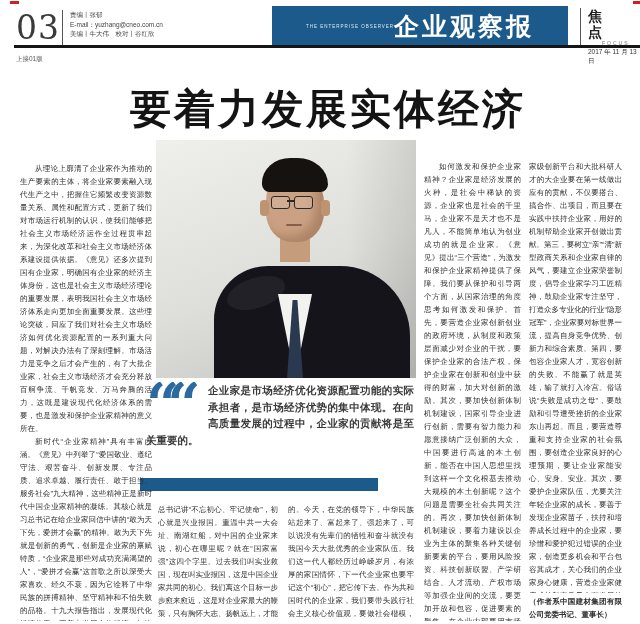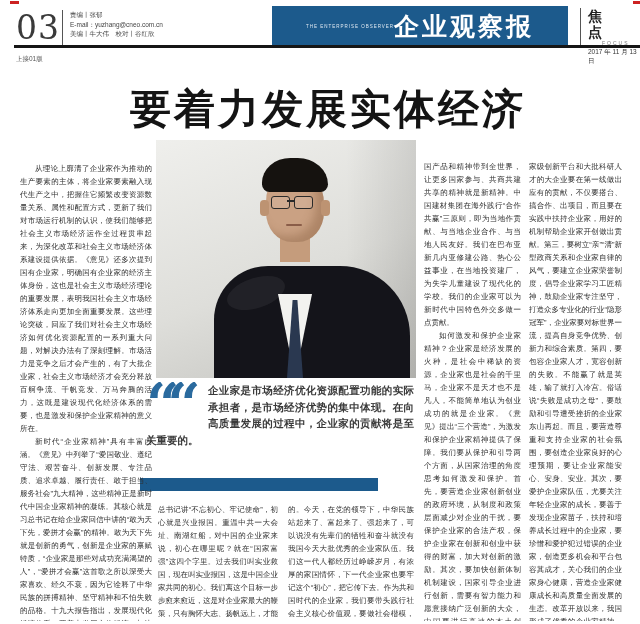--- a/index.html
+++ b/index.html
@@ -141,23 +141,23 @@
 
   <div class="col col2">
     <p class="cont">总书记讲“不忘初心、牢记使命”，初心就是兴业报国。重温中共一大会址、南湖红船，对中国的企业家来说，初心在哪里呢？就在“国家富强”这四个字里。过去我们叫实业救国，现在叫实业报国，这是中国企业家共同的初心。我们离这个目标一步步愈来愈近，这是对企业家最大的鞭策，只有胸怀大志、扬帆远上，才能造就伟大的企业。从鸦片战争后的“实业救国”，到新中国社会主义建设时期和改革开放的四十年，中国的几代企业家都怀揣着振兴中华这个初心而奋斗</p>
   </div>
 
   <div class="col col3">
     <p class="cont">的。今天，在党的领导下，中华民族站起来了、富起来了、强起来了，可以说没有先辈们的牺牲和奋斗就没有我国今天大批优秀的企业家队伍。我们这一代人都经历过峥嵘岁月，有浓厚的家国情怀，下一代企业家也要牢记这个“初心”，把它传下去。作为共和国时代的企业家，我们要带头践行社会主义核心价值观，要做社会楷模，诚信守法，爱国敬业，履行社会责任，多做公益事业。企业家精神的传播，企业回馈社会，进一步还会影响和增强民族自信心。我们现在乘着“一带一路”的东风走向全世界，更要把优良的中</p>
   </div>
 
   <div class="col col4">
-    <p class="cont">国产品和精神带到全世界，让更多国家参与、共商共建共享的精神就是新精神。中国建材集团在海外践行“合作共赢”三原则，即为当地作贡献、与当地企业合作、与当地人民友好。我们在巴布亚新几内亚修建公路、热心公益事业，在当地投资建厂，为失学儿童建设了现代化的学校。我们的企业家可以为新时代中国特色外交多做一点贡献。</p>
     <p>如何激发和保护企业家精神？企业家是经济发展的火种，是社会中稀缺的资源，企业家也是社会的千里马，企业家不是天才也不是凡人，不能简单地认为创业成功的就是企业家。《意见》提出“三个营造”，为激发和保护企业家精神提供了保障。我们要从保护和引导两个方面，从国家治理的角度思考如何激发和保护。首先，要营造企业家创新创业的政府环境，从制度和政策层面减少对企业的干扰，要保护企业家的合法产权，保护企业家在创新和创业中获得的财富，加大对创新的激励。其次，要加快创新体制机制建设，国家引导企业进行创新，需要有智力能力和愿意接纳广泛创新的大众，中国要进行高速的本土创新，能否在中国人思想里找到这样一个文化根基去推动大规模的本土创新呢？这个问题是需要全社会共同关注的。再次，要加快创新体制机制建设，要着力建设以企业为主体的聚集各种关键创新要素的平台，要用风险投资、科技创新联盟、产学研结合、人才流动、产权市场等加强企业间的交流，要更加开放和包容，促进要素的聚集。在企业内部要用市场化机制如员工持股、科技入股、管理人股等多种形式，确保企业家团队的稳定和动力不减。早期经济学界认为中小企业有创新优势，但我长年研究发现大企业是创新的主力。我认为，其实中小企业和大企业的创新之间是可以互补共荣的，像中国建材集团这样拥有众多国</p>
   </div>
 
   <div class="col col5">
     <div class="flow">
       <p class="cont">家级创新平台和大批科研人才的大企业要在第一线做出应有的贡献，不仅要搭台、搞合作、出项目，而且要在实践中扶持企业家，用好的机制帮助企业家开创做出贡献。第三，要树立“亲”“清”新型政商关系和企业家自律的风气，要建立企业家荣誉制度，倡导企业家学习工匠精神，鼓励企业家专注坚守，打造众多专业化的行业“隐形冠军”，企业家要对标世界一流，提高自身竞争优势、创新力和综合素质。第四，要包容企业家人才，宽容创新的失败。不能赢了就是英雄，输了就打入冷宫。俗话说“失败是成功之母”，要鼓励和引导遭受挫折的企业家东山再起。而且，要营造尊重和支持企业家的社会氛围，要创造企业家良好的心理预期，要让企业家能安心、安身、安业。其次，要爱护企业家队伍，尤要关注年轻企业家的成长，要善于发现企业家苗子，扶持和培养成长过程中的企业家，要珍惜和爱护犯过错误的企业家，创造更多机会和平台包容其成才，关心我们的企业家身心健康，营造企业家健康成长和高质量全面发展的生态。改革开放以来，我国形成了优秀的企业家精神，涌现了一大批企业家，既有白手起家的民营企业家，也有兢兢业业、甘于奉献的国有企业家，既有具备国际竞争力的大型企业家，也有充满活力的中小微企业家。要提高我国企业家队伍的综合素质和从业水平，要在供给侧结构性改革、激发市场活力和推动社会经济持续发展中再立新功，深入贯彻新发展理念，努力建设现代化经济体系，全面实现十九大描绘的两步走的宏伟战略目标。□</p>
     </div>
+    <p class="byline">（作者系中国建材集团有限公司党委书记、董事长）</p>
   </div>
 
 </div>
 
 </body></html>

